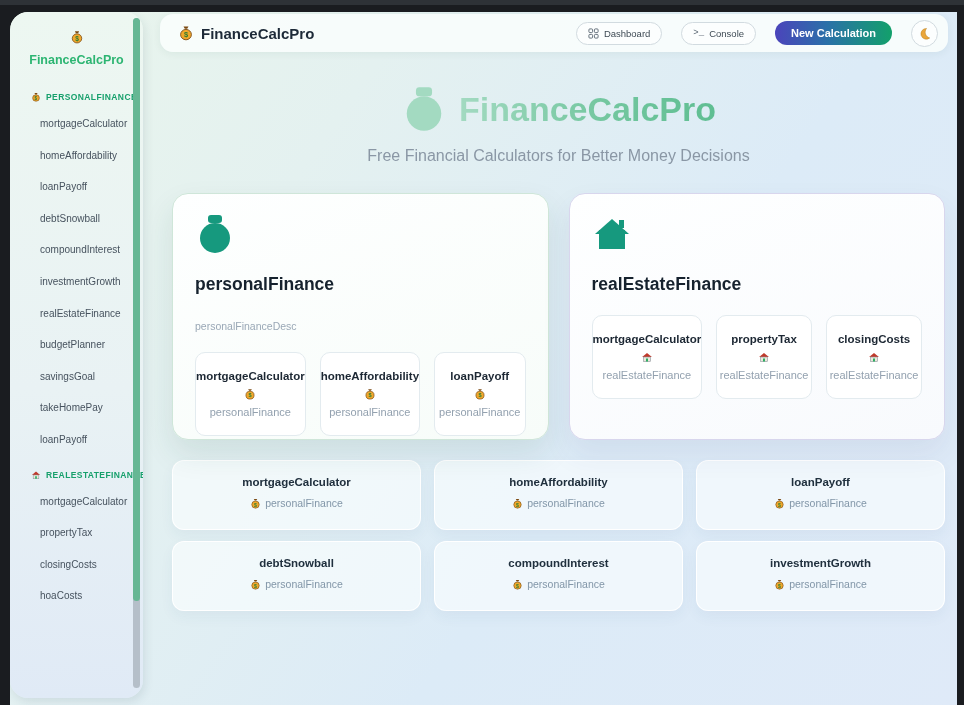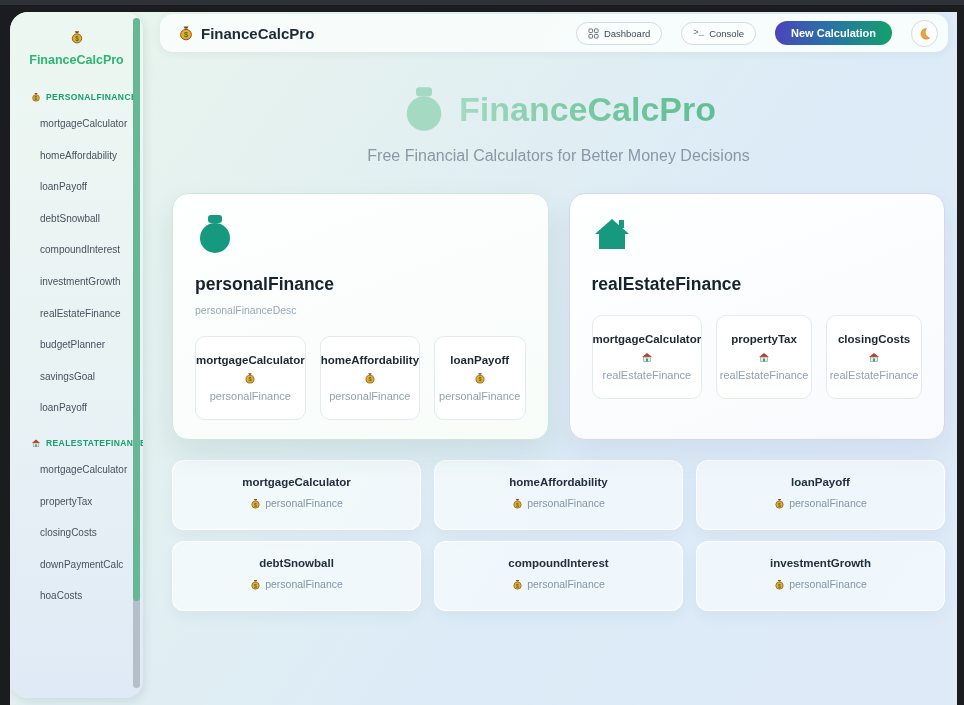--- a/index.html
+++ b/index.html
@@ -50,21 +50,21 @@
     -webkit-background-clip:text; background-clip:text; color:transparent; }
   .hero-sub { margin-top:15px; font-size:16px; color:#8a97a5; }
 
   .cats { display:flex; gap:20px; margin:28px 12px 0 12px; }
   .cat-card { flex:1; height:247px; border-radius:16px; padding:20px 22px; position:relative;
     background:linear-gradient(160deg,#feffff 0%,#f7fcf9 100%);
     border:1px solid #cfe6d9; box-shadow:0 14px 30px rgba(30,80,60,0.10); cursor:pointer; }
   .cat-card.real { border-color:#d8d6ed; background:linear-gradient(160deg,#feffff 0%,#f8fafd 100%);
     box-shadow:0 14px 30px rgba(60,60,120,0.08); }
   .cat-title { margin-top:16px; font-size:17.5px; font-weight:bold; color:#16222e; }
-  .cat-desc { margin-top:9px; font-size:10.5px; color:#9aa8b6; }
+  .cat-desc { margin-top:25px; font-size:10.5px; color:#9aa8b6; }
   .tools { display:flex; gap:14px; margin-top:20px; }
   .tool-card { flex:1; height:84px; border:1px solid #e3ebef; border-radius:10px; background:#ffffff;
     display:flex; flex-direction:column; align-items:center; justify-content:center; gap:6px; cursor:pointer; }
   .tool-title { font-size:11.5px; font-weight:bold; color:#1c2733; white-space:nowrap; }
   .tool-tag { font-size:11px; color:#93a1af; }
 
   .grid { display:grid; grid-template-columns:repeat(3,1fr); gap:11px 13px; margin:20px 12px 0 12px; }
   .calc-card { height:70px; border-radius:12px; text-align:center; padding-top:15px; cursor:pointer;
     background:rgba(252,255,255,0.62); border:1px solid rgba(255,255,255,0.95);
     box-shadow:0 6px 14px rgba(40,80,120,0.05); }
@@ -104,36 +104,36 @@
     </div>
     <div class="nav-item">mortgageCalculator</div>
     <div class="nav-item">homeAffordability</div>
     <div class="nav-item">loanPayoff</div>
     <div class="nav-item">debtSnowball</div>
     <div class="nav-item">compoundInterest</div>
     <div class="nav-item">investmentGrowth</div>
     <div class="nav-item">realEstateFinance</div>
     <div class="nav-item">budgetPlanner</div>
     <div class="nav-item">savingsGoal</div>
+    <div class="nav-item">takeHomePay</div>
     <div class="nav-item">loanPayoff</div>
 
     <div class="section-header section2">
       <span class="ico">
         <svg width="10" height="10" viewBox="0 0 16 16">
             <path d="M1.5 8 8 2.5 14.5 8z" fill="#c0392b"></path>
             <rect x="3.5" y="8" width="9" height="6" fill="#ece7dc" stroke="#8a9298" stroke-width="0.8"></rect>
             <rect x="6.7" y="10" width="2.6" height="4" fill="#27ae60"></rect>
           </svg>
       </span>
       <span>REALESTATEFINANCE</span>
     </div>
     <div class="nav-item">mortgageCalculator</div>
     <div class="nav-item">propertyTax</div>
     <div class="nav-item">closingCosts</div>
-    <div class="nav-item">downPaymentCalc</div>
     <div class="nav-item">hoaCosts</div>
 
     <div class="sb-track">
       <div class="sb-thumb"></div>
     </div>
   </div>
 
   <div class="topbar">
     <div class="brand">
       <span class="ico">

